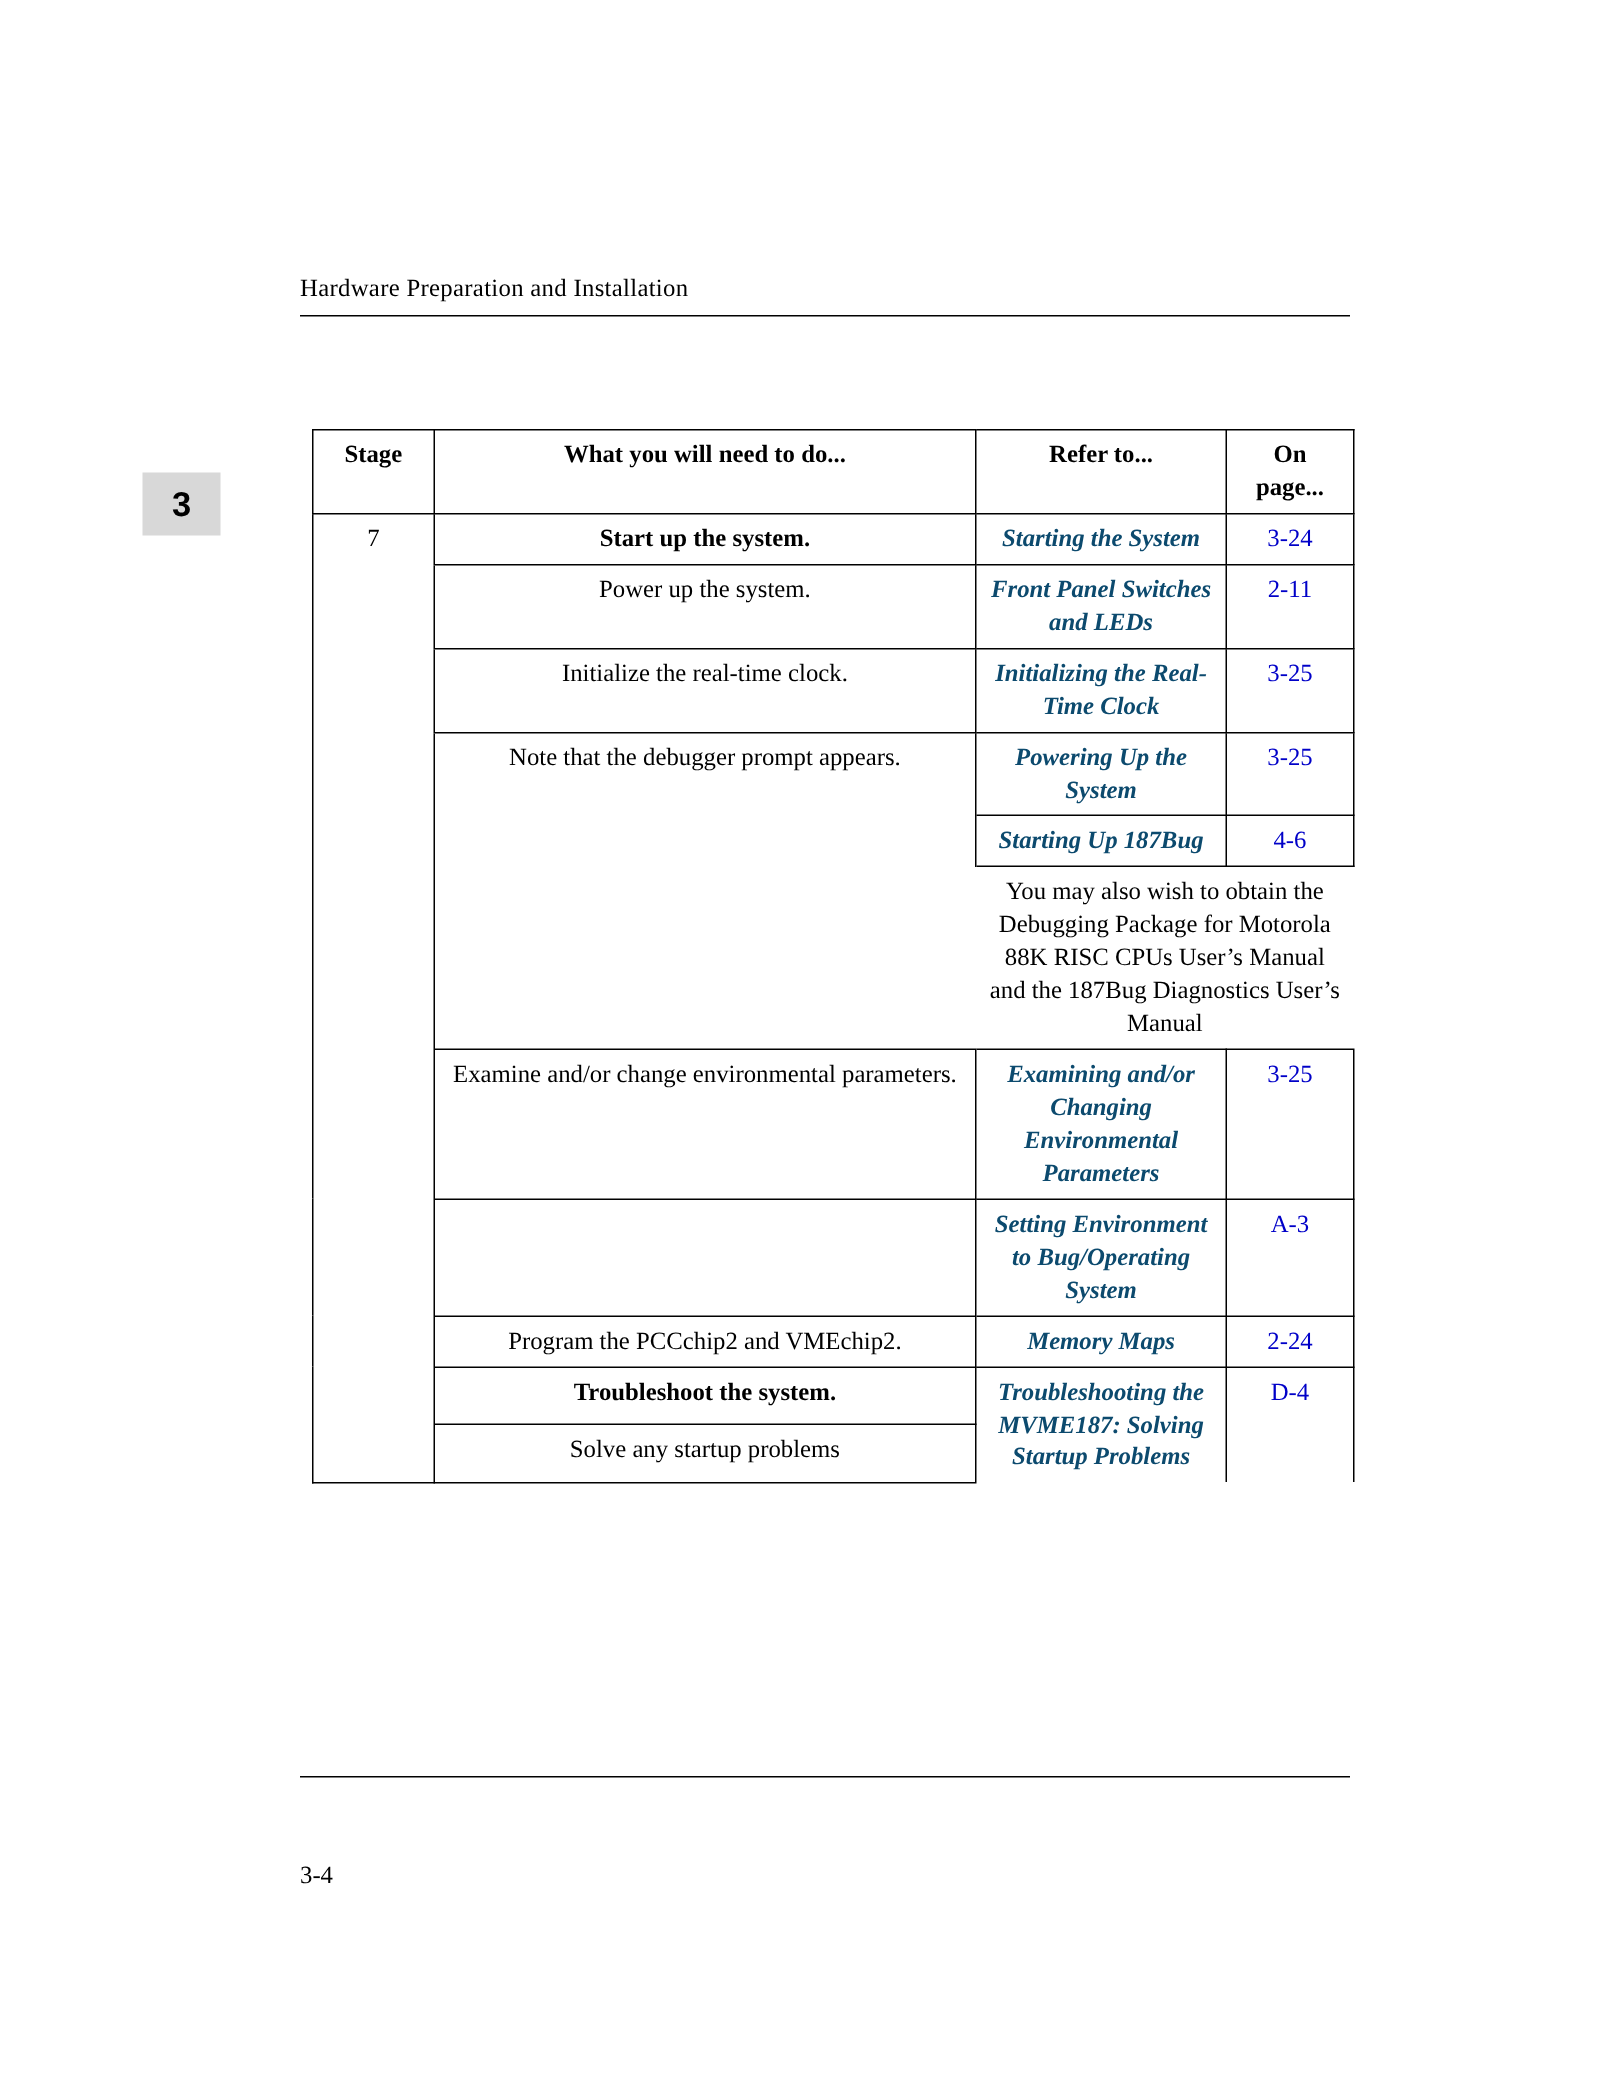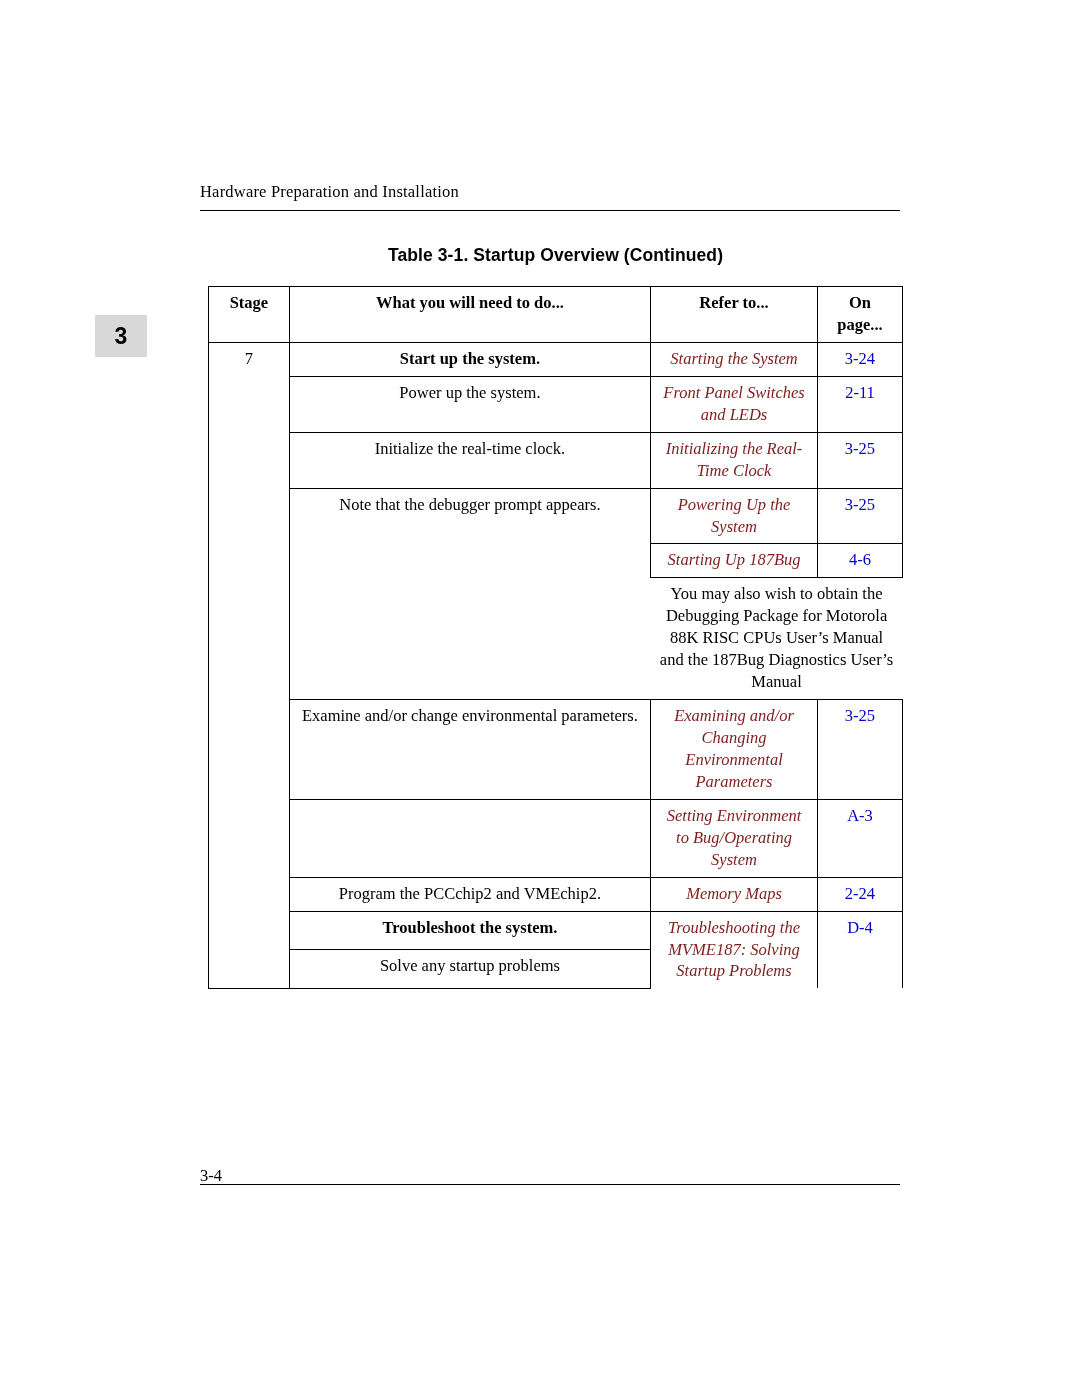--- a/index.html
+++ b/index.html
@@ -106,23 +106,23 @@
     padding-bottom: 8px;
     line-height: 1.3;
   }
 
   .stage-cell {
     text-align: center;
     font-size: 16.5px;
   }
   .bold-cell { font-weight: bold; }
   .refer {
-    color: #7f1d1d;
+    color: #0c4a6e;
     font-style: italic;
-    font-weight: normal;
+    font-weight: bold;
     font-size: 16.5px;
     line-height: 1.33;
   }
   .pageno {
     color: #0000c8;
     text-align: center;
     font-weight: normal;
     font-style: normal;
     font-size: 16.5px;
   }
@@ -138,35 +138,34 @@
     position: absolute;
     left: 200px;
     top: 1184px;
     width: 700px;
     height: 1px;
     background: #000;
   }
   .footer-text {
     position: absolute;
     left: 200px;
-    top: 1166px;
+    top: 1240px;
     font-size: 16.5px;
   }
 </style>
 </head>
 <body>
 
 <div class="page">
 
   <div class="header-text">Hardware Preparation and Installation</div>
   <div class="header-rule"></div>
 
   <div class="chapter-tab">3</div>
 
-  <div class="table-caption">Table 3-1. Startup Overview (Continued)</div>
 
   <div class="tbl-wrap">
     <table class="startup">
       <colgroup>
         <col class="c-stage">
         <col class="c-what">
         <col class="c-refer">
         <col class="c-page">
       </colgroup>
       <tbody>

